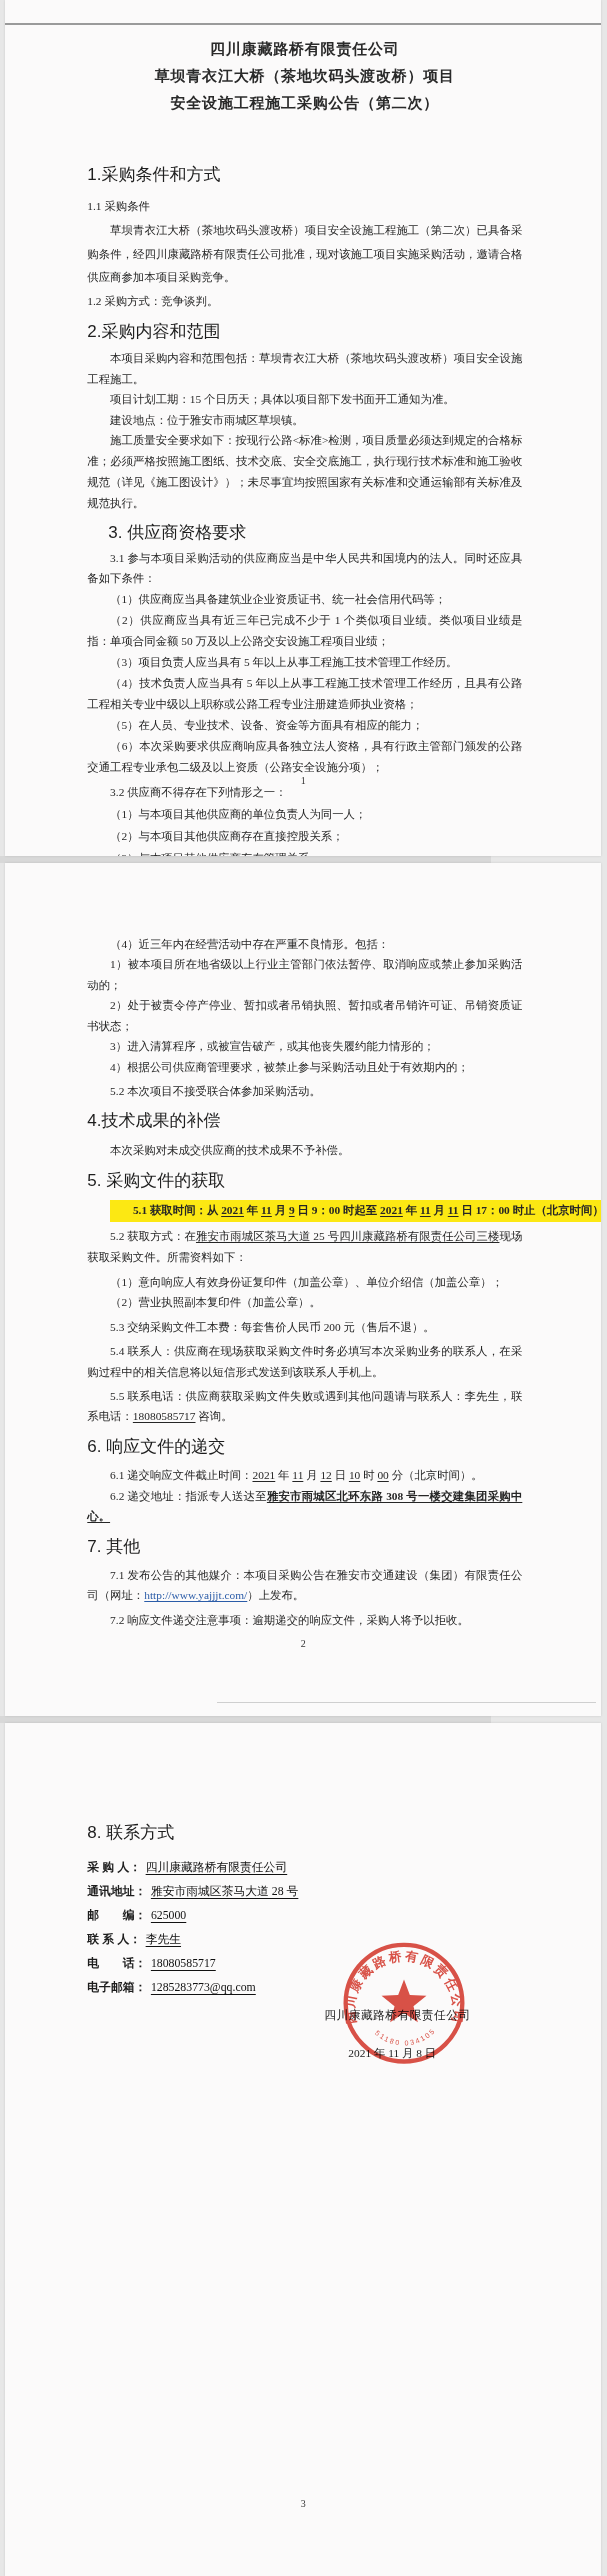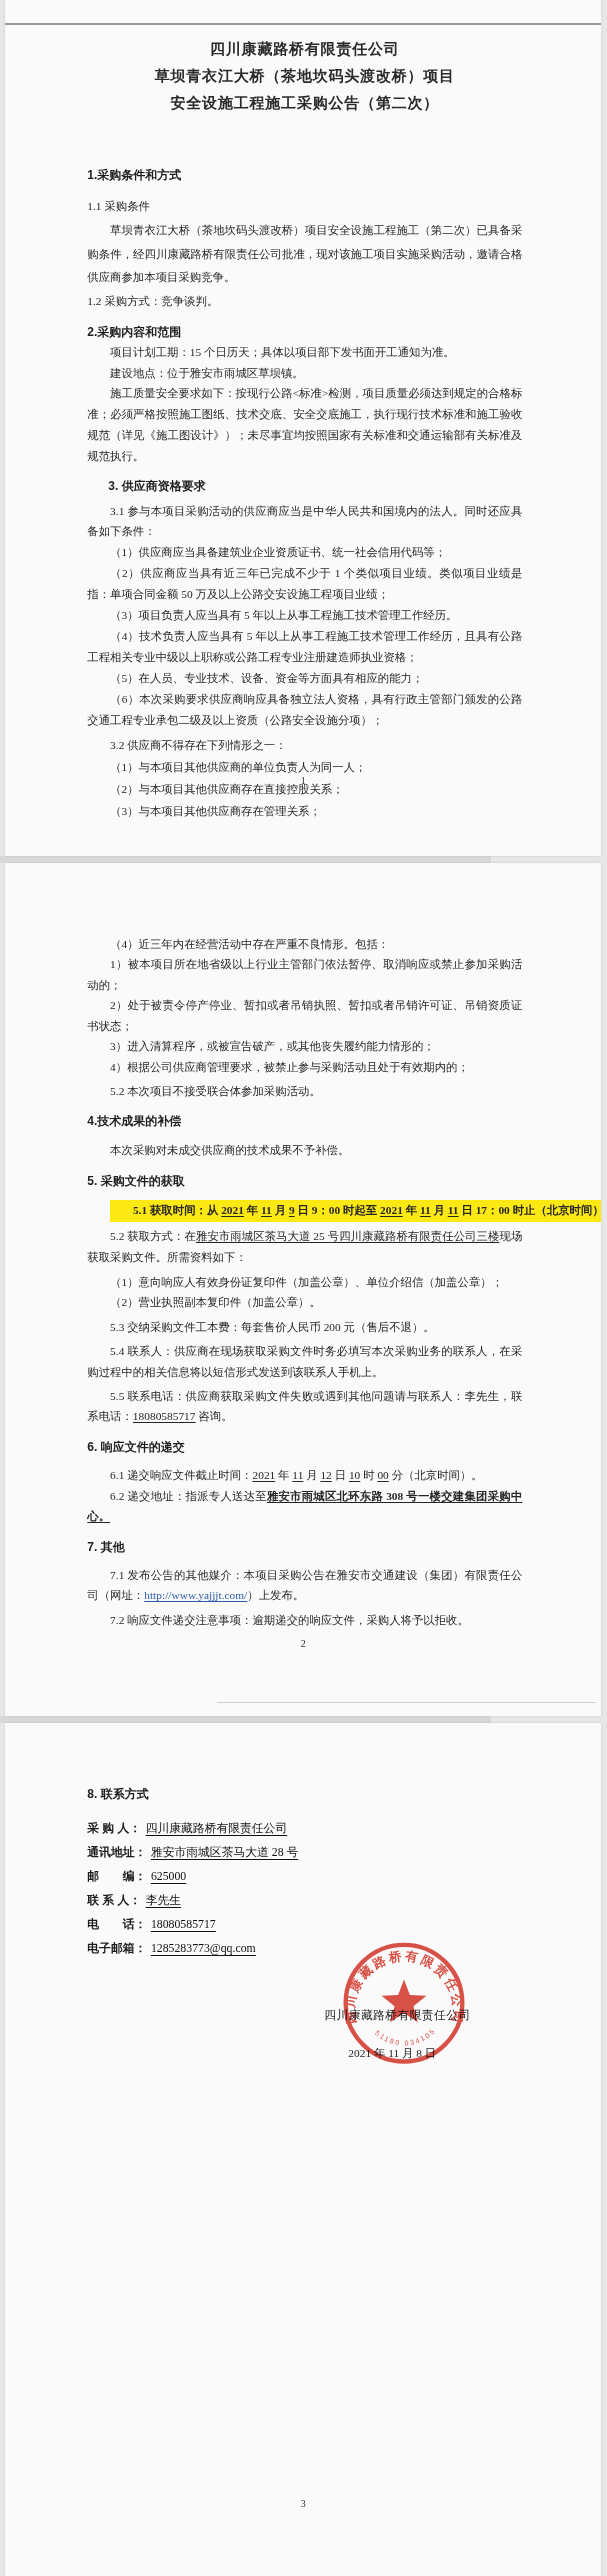--- a/index.html
+++ b/index.html
@@ -25,33 +25,33 @@
   .scanline2 { position:absolute; left:212px; top:839px; width:379px; height:0.8px; background:#cfcfcf; }
 
   .title-block { padding-top:35px; text-align:center; }
   .title-line {
     font-family:"Liberation Sans","DejaVu Sans",sans-serif;
     font-weight:600; font-size:15px; line-height:27px; color:#2a2a2a;
     letter-spacing:0.8px;
   }
   .h {
     font-family:"Liberation Sans","DejaVu Sans",sans-serif;
-    font-weight:bold; font-size:12px; line-height:20px; color:#1e1e1e;
+    font-weight:normal; font-size:17px; line-height:20px; color:#1e1e1e;
     text-align:left;
   }
   .h-indent { margin-left:21px; }
   p { margin:0; }
   .ind { text-indent:2em; }
   .lh31 { line-height:23.5px; }
   .lh28 { line-height:21px; }
   .lh29 { line-height:22px; }
   .mt2{margin-top:1.5px;} .mt4{margin-top:3px;} .mt5{margin-top:3.8px;} .mt6{margin-top:4.6px;}
   .mt8{margin-top:6px;} .mt10{margin-top:7.6px;} .mt12{margin-top:9px;} .mt14{margin-top:10.6px;} .mt64{margin-top:49px;}
   .first2 { padding-top:71px; }
-  .h8top { padding-top:61px; }
+  .h8top { padding-top:61px;margin-top:39px; }
 
   .ul { text-decoration:underline; text-underline-offset:2.3px; }
   .bold { font-weight:bold; }
   .hl {
     background:#fce813; display:inline-block; white-space:nowrap;
     font-weight:bold; padding:0.8px 3px 0.8px 0;
   }
   .hl-wrap { margin-top:9px; text-indent:2em; }
   .link { color:#2b5ca8; text-decoration:underline; text-underline-offset:2.3px; }
 
@@ -87,20 +87,21 @@
       <div class="title-line">草坝青衣江大桥（茶地坎码头渡改桥）项目</div>
       <div class="title-line">安全设施工程施工采购公告（第二次）</div>
     </div>
 
     <div class="h mt64">1.采购条件和方式</div>
     <p class="mt14">1.1 采购条件</p>
     <p class="ind lh31 mt4">草坝青衣江大桥（茶地坎码头渡改桥）项目安全设施工程施工（第二次）已具备采购条件，经四川康藏路桥有限责任公司批准，现对该施工项目实施采购活动，邀请合格供应商参加本项目采购竞争。</p>
     <p class="mt2">1.2 采购方式：竞争谈判。</p>
 
     <div class="h mt14">2.采购内容和范围</div>
+    <p class="ind mt8">本项目采购内容和范围包括：草坝青衣江大桥（茶地坎码头渡改桥）项目安全设施工程施工。</p>
     <p class="ind">项目计划工期：15 个日历天；具体以项目部下发书面开工通知为准。</p>
     <p class="ind">建设地点：位于雅安市雨城区草坝镇。</p>
     <p class="ind lh28">施工质量安全要求如下：按现行公路&lt;标准&gt;检测，项目质量必须达到规定的合格标准；必须严格按照施工图纸、技术交底、安全交底施工，执行现行技术标准和施工验收规范（详见《施工图设计》）；未尽事宜均按照国家有关标准和交通运输部有关标准及规范执行。</p>
 
     <div class="h h-indent mt12">3.  供应商资格要求</div>
     <p class="ind mt6">3.1 参与本项目采购活动的供应商应当是中华人民共和国境内的法人。同时还应具备如下条件：</p>
     <p class="ind lh28">（1）供应商应当具备建筑业企业资质证书、统一社会信用代码等；</p>
     <p class="ind lh28">（2）供应商应当具有近三年已完成不少于 1 个类似项目业绩。类似项目业绩是指：单项合同金额 50 万及以上公路交安设施工程项目业绩；</p>
     <p class="ind lh28">（3）项目负责人应当具有 5 年以上从事工程施工技术管理工作经历。</p>
     <p class="ind lh28">（4）技术负责人应当具有 5 年以上从事工程施工技术管理工作经历，且具有公路工程相关专业中级以上职称或公路工程专业注册建造师执业资格；</p>

